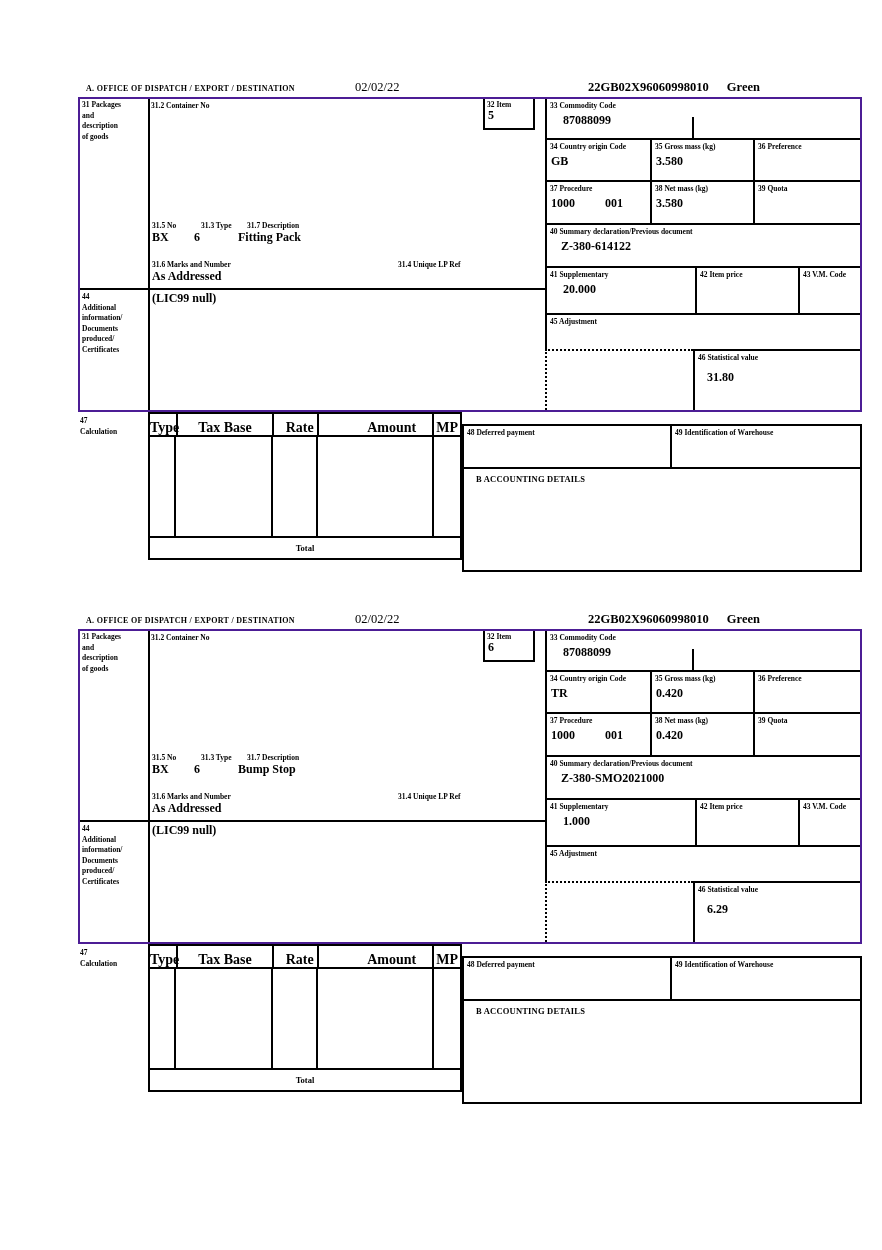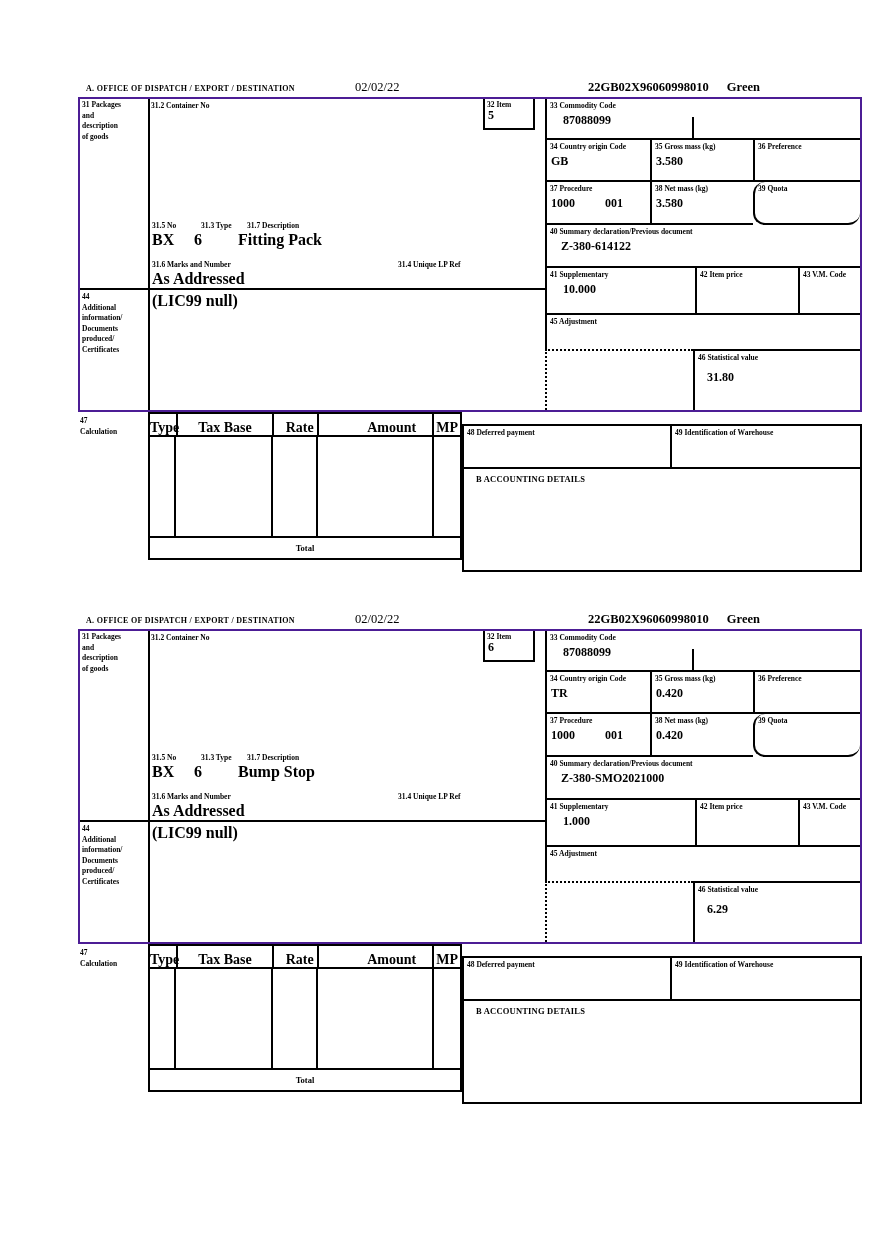--- a/index.html
+++ b/index.html
@@ -18,21 +18,21 @@
   .vline31{position:absolute;left:68px;top:0;height:100%;width:0;border-left:2px solid #000;}
   .hline44{position:absolute;left:0;top:189px;width:465px;height:0;border-top:2px solid #000;}
 
   .lbl-block{position:absolute;white-space:nowrap;}
   .lbl-block div{font-weight:bold;font-size:7.5px;line-height:1.4;}
   .lbl31{left:2px;top:1px;}
   .lbl44{left:2px;top:193px;}
 
   .slbl{font-weight:bold;font-size:7.5px;line-height:1.2;white-space:nowrap;padding:2px 0 0 3px;}
   .albl{position:absolute;font-weight:bold;font-size:7.5px;line-height:1.2;white-space:nowrap;}
-  .aval{position:absolute;font-weight:bold;font-size:16px;line-height:1.2;white-space:nowrap;}
+  .aval{position:absolute;font-weight:bold;font-size:12px;line-height:1.2;white-space:nowrap;}
 
   .lbl-containerno{left:71px;top:2px;}
 
   .box32{position:absolute;left:403px;top:0;width:52px;height:31px;box-sizing:border-box;
          border-left:2px solid #000;border-right:2px solid #000;border-bottom:2px solid #000;}
   .box32 .slbl{padding:1px 0 0 2px;}
   .box32 .val{font-weight:bold;font-size:12px;margin:0 0 0 3px;line-height:1;}
 
   .pkg-lbl315{left:72px;top:122px;} .pkg-lbl313{left:113px;top:122px;margin-left:8px;} .pkg-lbl317{left:167px;top:122px;}
   .pkg-val-no{left:72px;top:131px;} .pkg-val-type{left:114px;top:131px;} .pkg-val-desc{left:152px;top:131px;margin-left:6px;}
@@ -44,21 +44,21 @@
   .cell .val{font-weight:bold;font-size:12px;line-height:1.2;margin:3px 0 0 4px;white-space:nowrap;}
   .b33{left:465px;top:0;width:315px;height:41px;}
   .b33 .tick{position:absolute;left:145px;top:18px;height:21px;width:0;border-left:2px solid #000;}
   .b33 .val{margin-left:16px;}
   .b34{left:465px;top:41px;width:105px;height:42px;}
   .b35{left:570px;top:41px;width:103px;height:42px;}
   .b36{left:673px;top:41px;width:107px;height:42px;}
   .b37{left:465px;top:83px;width:105px;height:43px;}
   .b37 .v2{margin-left:30px;}
   .b38{left:570px;top:83px;width:103px;height:43px;}
-  .b39{left:673px;top:83px;width:107px;height:43px;border-radius:12px;}
+  .b39{left:673px;top:83px;width:107px;height:43px;}
   .b40{left:465px;top:126px;width:315px;height:43px;}
   .b40 .val{margin-left:14px;}
   .b41{left:465px;top:169px;width:150px;height:47px;}
   .b41 .val{margin-left:16px;}
   .b42{left:615px;top:169px;width:103px;height:47px;}
   .b43{left:718px;top:169px;width:62px;height:47px;}
   .b45{left:465px;top:216px;width:315px;height:34px;border-bottom:none;}
   .dotzone{left:465px;top:250px;width:148px;height:61px;border-left:2px dotted #000;border-top:2px dotted #000;border-bottom:none;}
   .b46{left:613px;top:250px;width:167px;height:61px;border-bottom:none;border-top:2px solid #000;}
   .b46 .val{margin:8px 0 0 12px;}
@@ -159,21 +159,21 @@
       </div>
       <div class="cell b39">
         <div class="slbl">39 Quota</div>
       </div>
       <div class="cell b40">
         <div class="slbl">40 Summary declaration/Previous document</div>
         <div class="val">Z-380-614122</div>
       </div>
       <div class="cell b41">
         <div class="slbl">41 Supplementary</div>
-        <div class="val">10.000</div>
+        <div class="val">20.000</div>
       </div>
       <div class="cell b42">
         <div class="slbl">42 Item price</div>
       </div>
       <div class="cell b43">
         <div class="slbl">43 V.M. Code</div>
       </div>
       <div class="cell b45">
         <div class="slbl">45 Adjustment</div>
       </div>

